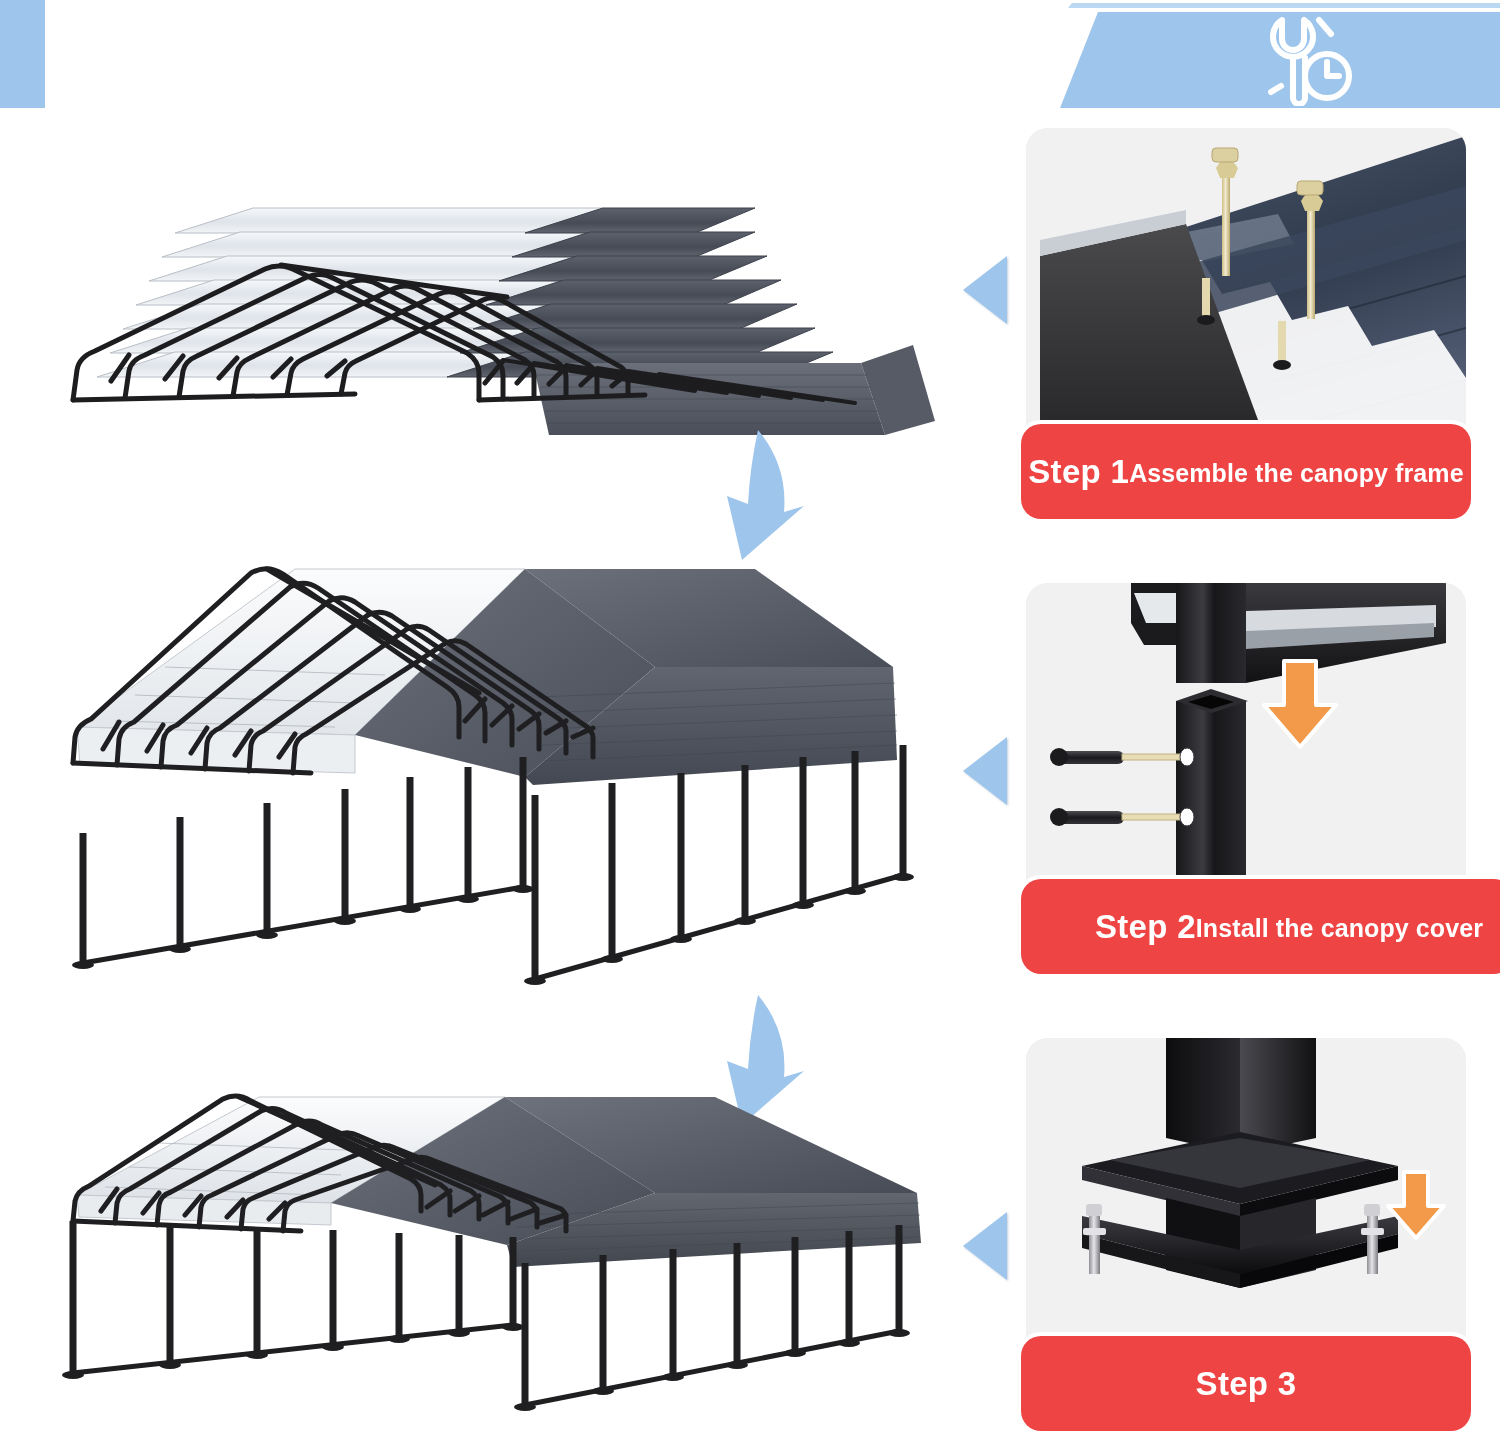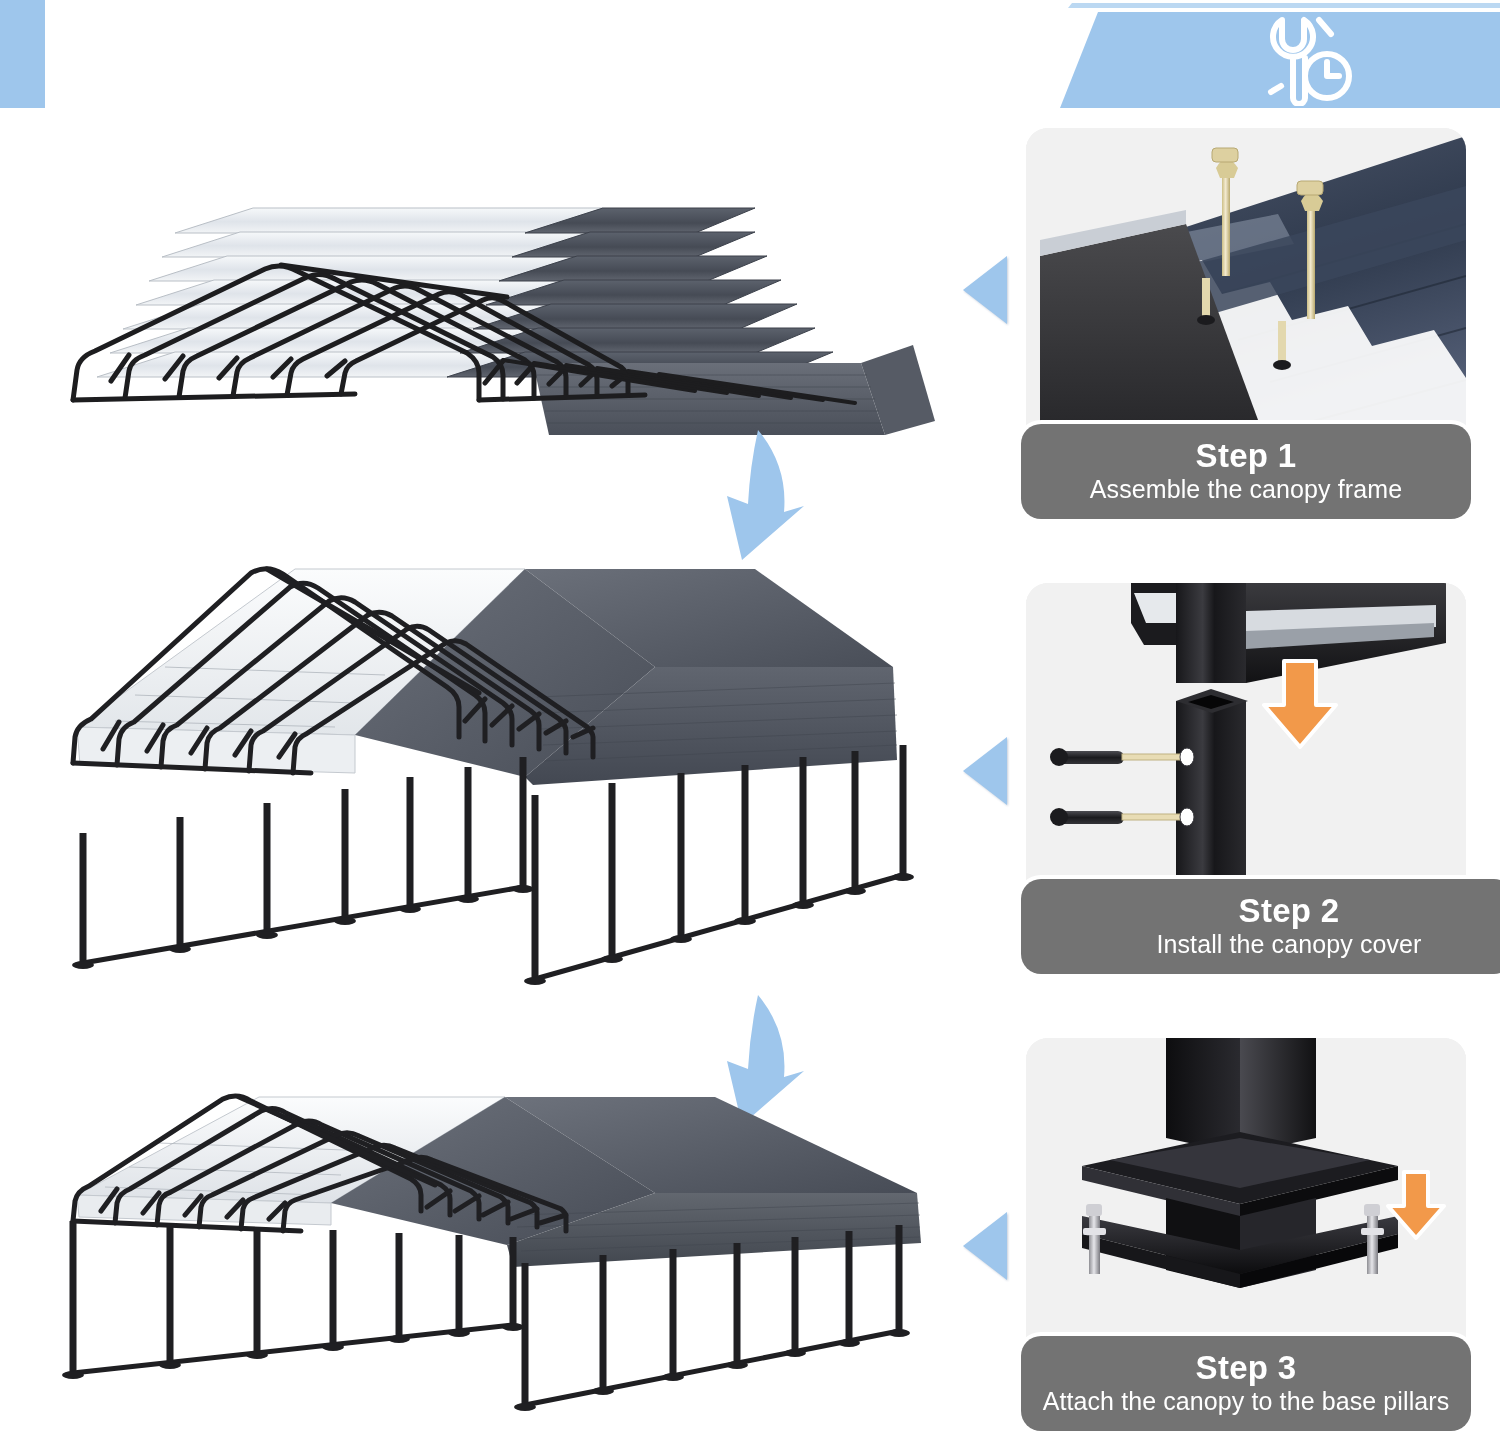--- a/index.html
+++ b/index.html
@@ -45,30 +45,30 @@
   .step-panel{position:absolute;left:1026px;width:440px;border-radius:22px;
       background:#F1F1F1;overflow:hidden;}
   #step-panel-1{top:128px;height:390px;}
   #step-panel-2{top:583px;height:390px;}
   #step-panel-3{top:1038px;height:392px;}
 
   .step-photo{position:absolute;left:0;top:0;width:440px;height:330px;
       background:#F1F1F1;}
 
   .step-label{position:absolute;left:1021px;width:450px;height:95px;
-      background:#737373;border-radius:20px;
+      background:#ef4444;border-radius:20px;
       box-shadow:0 0 0 4px #ffffff;
-      display:flex;flex-direction:column;align-items:center;
+      display:flex;align-items:center;
       justify-content:center;}
   #step-label-1{top:424px;}
   #step-label-2{top:879px;padding-left:43px;}
   #step-label-3{top:1336px;}
   .step-label-title{color:#ffffff;font-size:33px;font-weight:bold;
       line-height:1.02;letter-spacing:.3px;}
-  .step-label-desc{color:#ffffff;font-size:25px;font-weight:normal;
+  .step-label-desc{color:#ffffff;font-size:25px;font-weight:bold;
       line-height:1.15;margin-top:3px;letter-spacing:.1px;}
 </style>
 </head>
 <body>
 
 <div id="header">
 
   <div id="header-accent-bar"></div>
 
 
@@ -519,14 +519,13 @@
       <rect x="335" y="190" width="23" height="7" rx="2" fill="#e3e3e7"></rect>
     </g>
 
     <g>
       <path d="M378 134 h24 v34 h16 l-28 32 l-28 -32 h16 Z" fill="#F2994A" stroke="#ffffff" stroke-width="4" stroke-linejoin="round"></path>
     </g>
   </svg>
 </div>
 <div id="step-label-3" class="step-label">
   <div class="step-label-title">Step 3</div>
-  <div class="step-label-desc">Attach the canopy to the base pillars</div>
 </div>
 
 </body></html>

